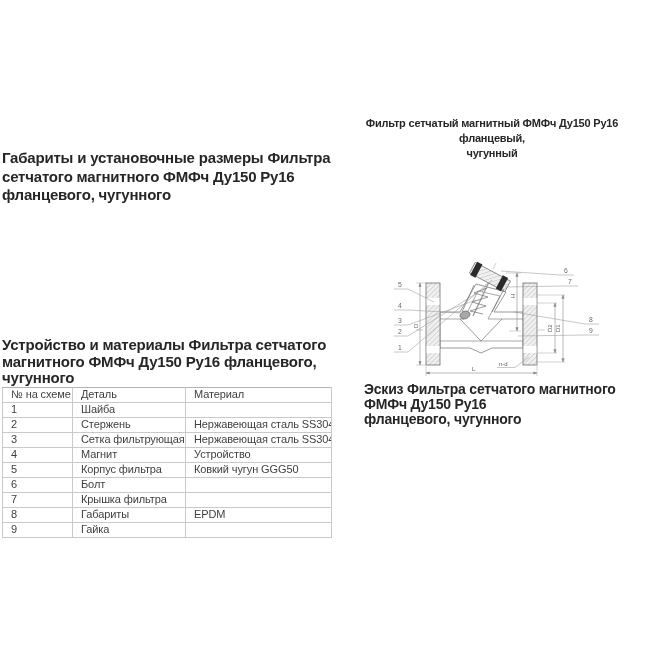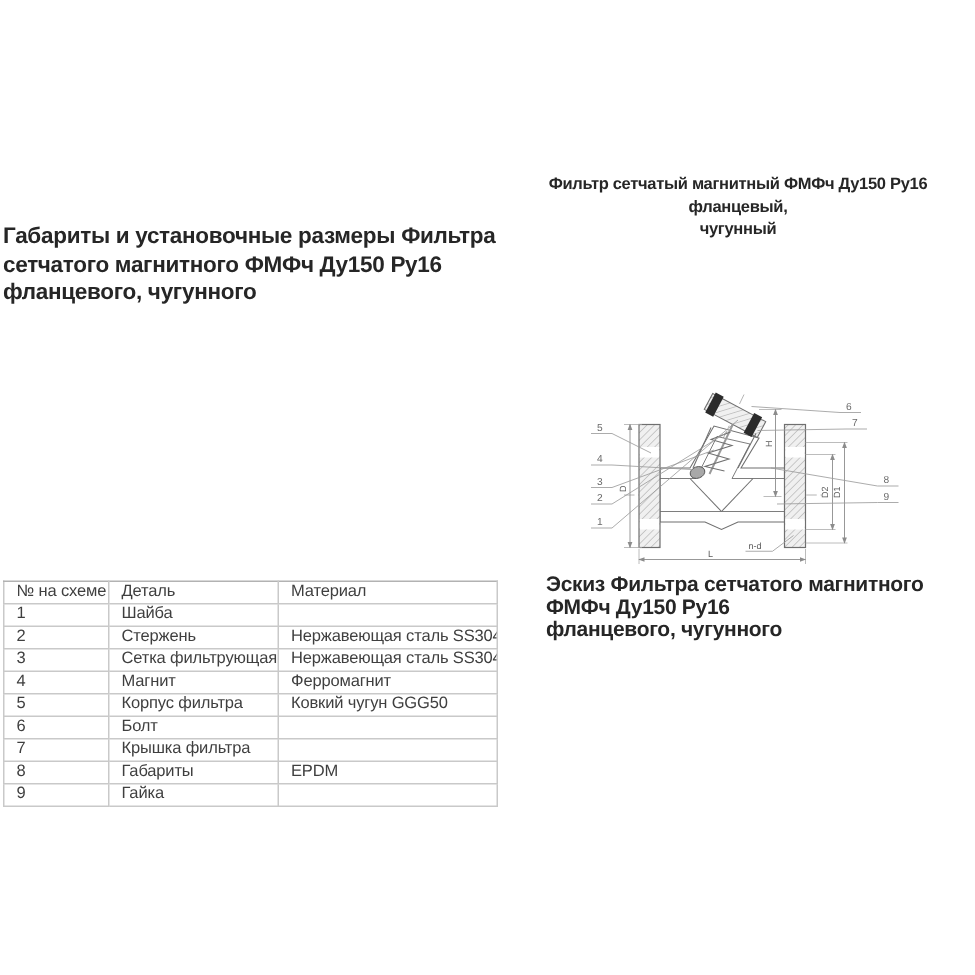--- a/index.html
+++ b/index.html
@@ -35,20 +35,23 @@
 <div id="page">
 
   <div id="product-title" class="bold-block">Фильтр сетчатый магнитный ФМФч Ду150 Ру16 фланцевый,
 чугунный</div>
 
   <div id="main-heading" class="bold-block">Габариты и установочные размеры Фильтра
 сетчатого магнитного ФМФч Ду150 Ру16
 фланцевого, чугунного</div>
 
 
+  <div id="materials-heading" class="bold-block">Устройство и материалы Фильтра сетчатого
+магнитного ФМФч Ду150 Ру16 фланцевого,
+чугунного</div>
 
   <table id="materials-table">
     <colgroup>
         <col style="width:70px">
         <col style="width:113px">
         <col style="width:146px">
       </colgroup>
     <thead>
       <tr>
         <th>№ на схеме</th>
@@ -68,21 +71,21 @@
         <td>Нержавеющая сталь SS304</td>
       </tr>
       <tr>
         <td>3</td>
         <td>Сетка фильтрующая</td>
         <td>Нержавеющая сталь SS304</td>
       </tr>
       <tr>
         <td>4</td>
         <td>Магнит</td>
-        <td>Ферромагнит</td>
+        <td>Устройство</td>
       </tr>
       <tr>
         <td>5</td>
         <td>Корпус фильтра</td>
         <td>Ковкий чугун GGG50</td>
       </tr>
       <tr>
         <td>6</td>
         <td>Болт</td>
         <td></td>

